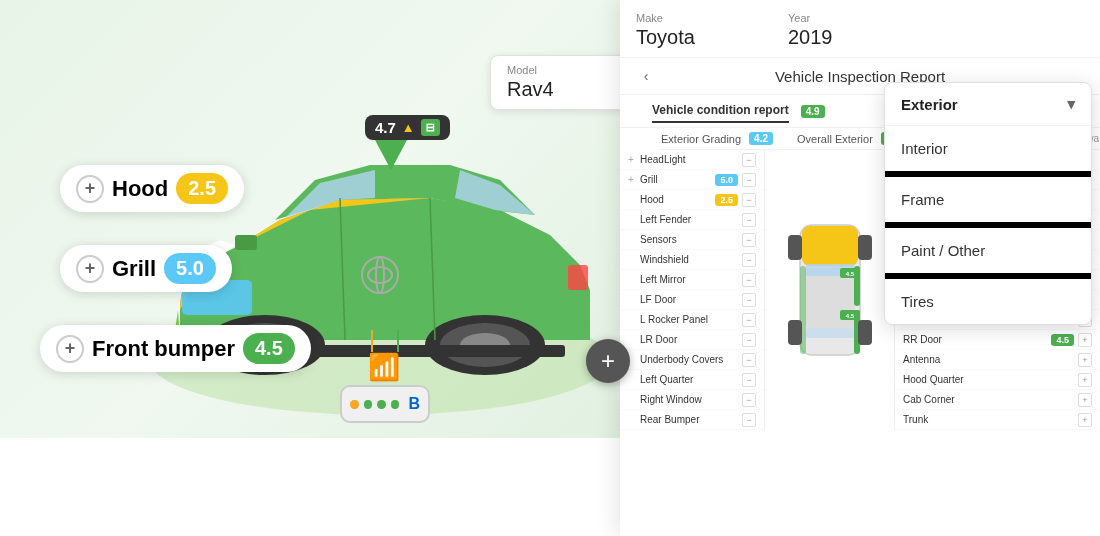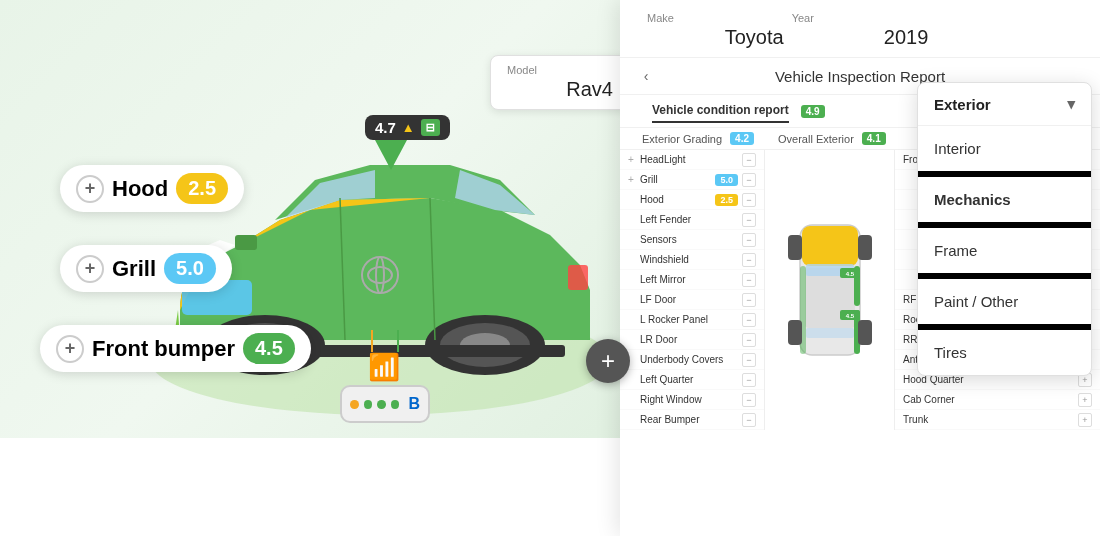--- a/index.html
+++ b/index.html
@@ -161,28 +161,27 @@
     .field-label {
       font-size: 11px;
       color: #888;
       margin-bottom: 2px;
     }
 
     .field-value {
       font-size: 20px;
       font-weight: 500;
       color: #222;
-      text-align: right;
     }
 
     
     .make-year-row {
       display: flex;
       gap: 8px;
-      padding: 12px 27px 8px;
+      padding: 12px 16px 8px;
       border-bottom: 1px solid #f0f0f0;
     }
 
     .make-field, .year-field {
       flex: 1;
     }
 
     
     .report-header {
       padding: 8px 16px;
@@ -229,25 +228,26 @@
       font-size: 10px;
       padding: 1px 5px;
       border-radius: 3px;
       font-weight: 600;
     }
 
     
     .grading-row {
       display: flex;
       align-items: center;
-      padding: 4px 22px;
+      padding: 4px 1px;
       gap: 8px;
       border-bottom: 1px solid #f0f0f0;
       font-size: 11px;
       color: #555;
+      margin-left: 40px;
     }
 
     .table-row {
       display: flex;
       align-items: center;
       padding: 2px 8px;
       font-size: 10px;
       border-bottom: 1px solid #f9f9f9;
       min-height: 20px;
     }
@@ -285,21 +285,21 @@
       color: #999;
       cursor: pointer;
       background: white;
     }
 
     
     .dropdown-panel {
       position: absolute;
       right: 8px;
       top: 82px;
-      width: 175px;
+      width: 208px;
       background: white;
       border: 1px solid #e0e0e0;
       border-radius: 8px;
       box-shadow: 0 4px 20px rgba(0,0,0,0.15);
       z-index: 100;
     }
 
     .dropdown-header {
       display: flex;
       align-items: center;
@@ -662,23 +662,20 @@
 </div>
 
 <div class="dropdown-panel">
   <div class="dropdown-header">
     <span>Exterior</span>
     <span style="color:#666;">▾</span>
   </div>
   <div class="dropdown-item">
     <span>Interior</span>
   </div>
-  <div class="dropdown-item" style="font-weight:600;">
-    <span>Mechanics</span>
-  </div>
   <div class="dropdown-item">
     <span>Frame</span>
   </div>
   <div class="dropdown-item">
     <span>Paint / Other</span>
   </div>
   <div class="dropdown-item" style="border-bottom:none;">
     <span>Tires</span>
   </div>
 </div>

